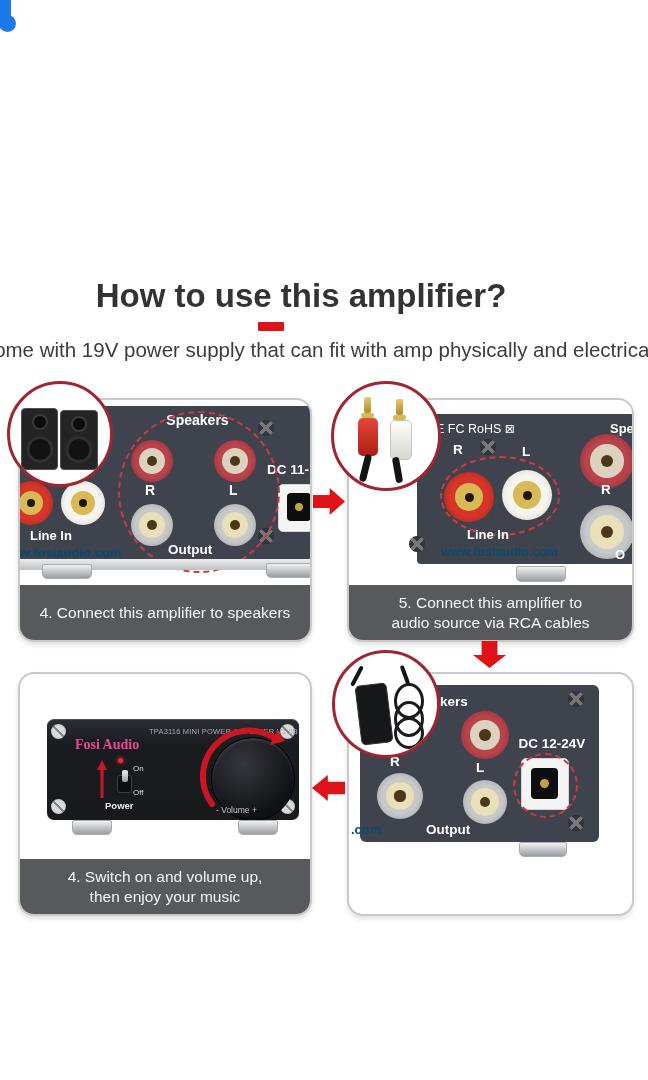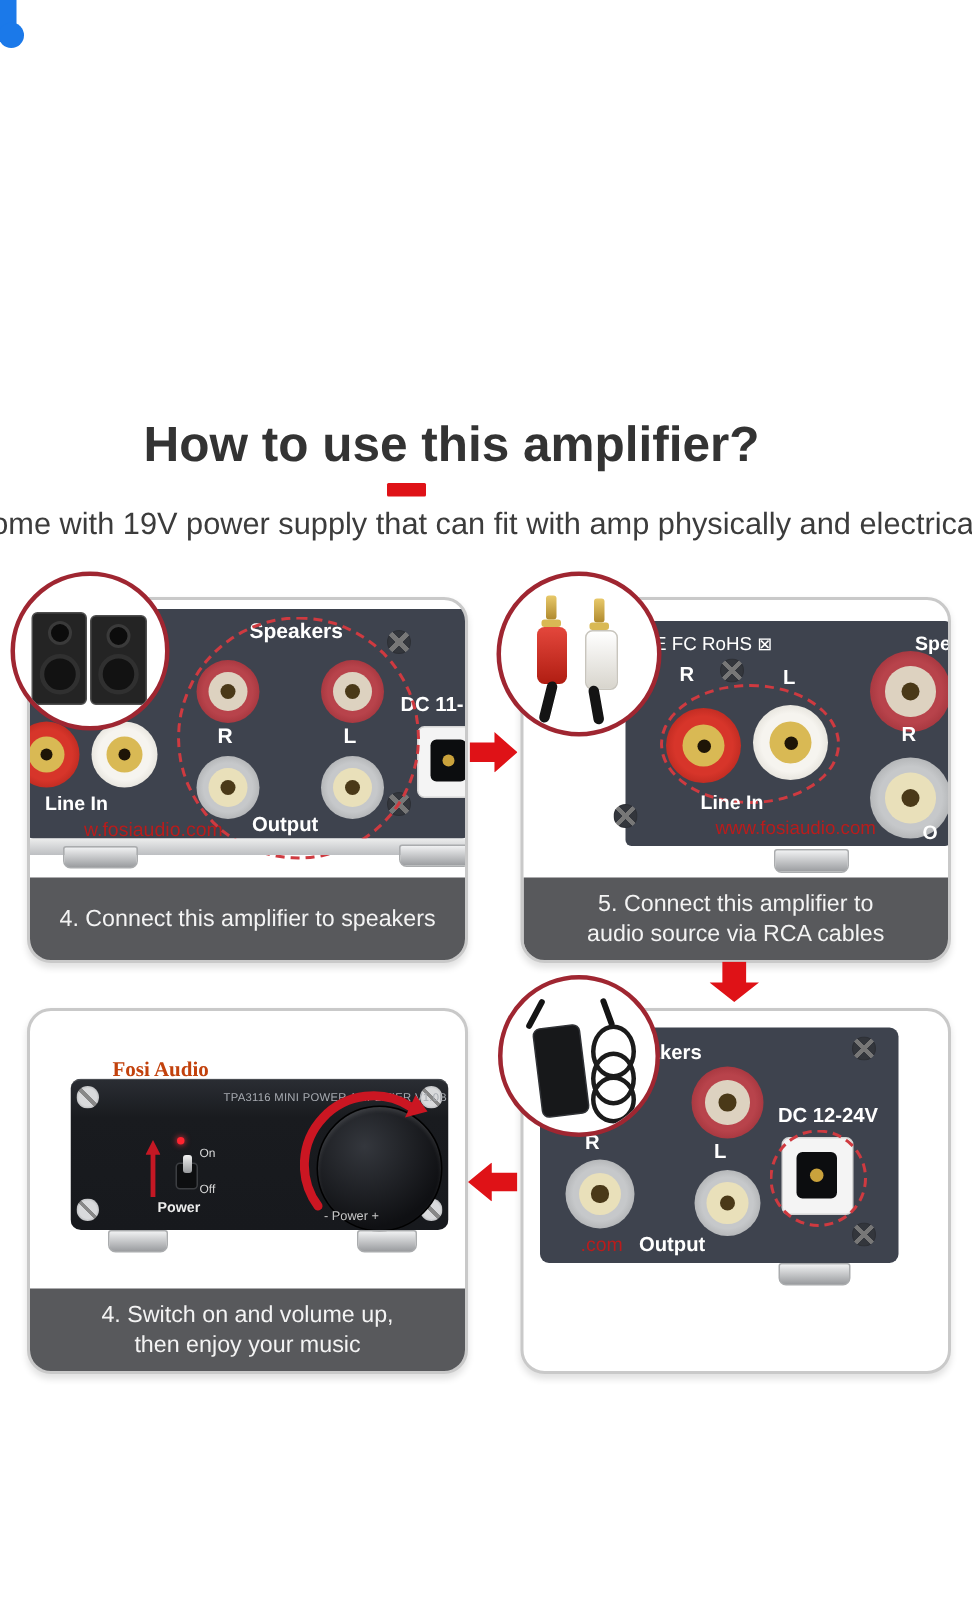--- a/index.html
+++ b/index.html
@@ -14,21 +14,21 @@
   
   .title{position:absolute;left:301px;top:277px;transform:translateX(-50%);font-size:33px;font-weight:bold;color:#333;white-space:nowrap;}
   .title-dash{position:absolute;left:258px;top:322px;width:26px;height:9px;background:#df1217;border-radius:1px;}
   .subtitle{position:absolute;left:324px;top:338px;transform:translateX(-50%);font-size:20.5px;color:#3c3c3c;white-space:nowrap;}
   
   .panel{position:absolute;background:#fff;border:2px solid #c9c9c9;border-radius:16px;overflow:hidden;box-shadow:0 3px 5px rgba(0,0,0,.12);}
   .caption{position:absolute;left:0;right:0;bottom:0;height:55px;background:#58595c;color:#f3f3f3;
     display:flex;align-items:center;justify-content:center;text-align:center;font-size:15.5px;line-height:1.28;white-space:pre-line;}
   .ampdark{position:absolute;background:#3e434e;border-radius:4px;}
   .plabel{position:absolute;color:#fff;font-weight:bold;white-space:nowrap;}
-  .plabel.dim{font-weight:normal;color:#b91c1c;padding-left:36px;}
+  .plabel.dim{font-weight:bold;color:#0c4a6e;}
   .dashed{position:absolute;border:2px dashed #cf3a40;border-radius:50%;}
   
   .post{position:absolute;border-radius:50%;}
   .post .mid{position:absolute;inset:19%;border-radius:50%;}
   .post .hole{position:absolute;inset:38%;border-radius:50%;background:#4a3918;}
   .post.red{background:radial-gradient(circle,#b8434b 55%,#8d262e);}
   .post.red .mid{background:#ddd2c0;}
   .post.silver{background:radial-gradient(circle,#c6c8ca 55%,#96989a);}
   .post.silver .mid{background:#e9e0ba;}
   .rca{position:absolute;border-radius:50%;}
@@ -199,36 +199,36 @@
     <div class="plabel dim" style="left:2px;top:148px;font-size:13px;">.com</div>
     <div class="foot" style="left:170px;top:168px;width:46px;height:13px;"></div>
   </div>
 
   <div class="panel" style="left:18px;top:672px;width:290px;height:240px;">
     <div class="front" style="left:27px;top:45px;width:252px;height:100px;"></div>
     <div class="fscrew" style="left:31px;top:50px;"></div>
     <div class="fscrew" style="left:260px;top:50px;"></div>
     <div class="fscrew" style="left:31px;top:125px;"></div>
     <div class="fscrew" style="left:260px;top:125px;"></div>
-    <div class="fp-label" style="left:55px;top:32px;font-family:'Liberation Serif',serif;font-weight:bold;font-size:14px;color:#c2410c;">Fosi Audio</div>
+    <div class="fp-label" style="left:55px;top:63px;font-family:'Liberation Serif',serif;font-weight:bold;font-size:14px;color:#ec4899;">Fosi Audio</div>
     <div class="fp-label" style="left:129px;top:53px;font-size:7.5px;color:#a7abb1;letter-spacing:.2px;">TPA3116 MINI POWER AMPLIFIER V1.0B</div>
     <div class="led" style="left:98px;top:84px;"></div>
     <div class="uparrow" style="left:77px;top:86px;width:10px;height:38px;"></div>
     <div class="fp-label" style="left:113px;top:90px;font-size:8px;">On</div>
     <div class="toggle" style="left:97px;top:101px;">
         <div class="lever"></div>
       </div>
     <div class="fp-label" style="left:113px;top:114px;font-size:8px;">Off</div>
     <div class="fp-label" style="left:85px;top:126px;font-size:9.5px;font-weight:bold;color:#ececec;">Power</div>
     <div class="knob" style="left:191px;top:63px;width:82px;height:82px;"></div>
     <svg style="position:absolute;left:180px;top:52px;" width="104" height="104" viewBox="0 0 104 104">
       <path d="M 12 78 A 46 46 0 0 1 74 12" stroke="#cb1622" stroke-width="6" fill="none" stroke-linecap="round"></path>
       <polygon points="85,15 70,19 77,4" fill="#cb1622"></polygon>
     </svg>
-    <div class="fp-label" style="left:196px;top:131px;font-size:8.5px;color:#c7c7c7;">-   Power   +</div>
+    <div class="fp-label" style="left:196px;top:131px;font-size:8.5px;color:#c7c7c7;">-   Volume   +</div>
     <div class="foot" style="left:52px;top:146px;width:38px;height:13px;"></div>
     <div class="foot" style="left:218px;top:146px;width:38px;height:13px;"></div>
     <div class="caption">4. Switch on and volume up,
 then enjoy your music</div>
   </div>
 
   <div class="arrow right" style="left:313px;top:488px;width:32px;height:27px;"></div>
   <div class="arrow down" style="left:473px;top:641px;width:33px;height:27px;"></div>
   <div class="arrow left" style="left:312px;top:775px;width:33px;height:26px;"></div>
 

